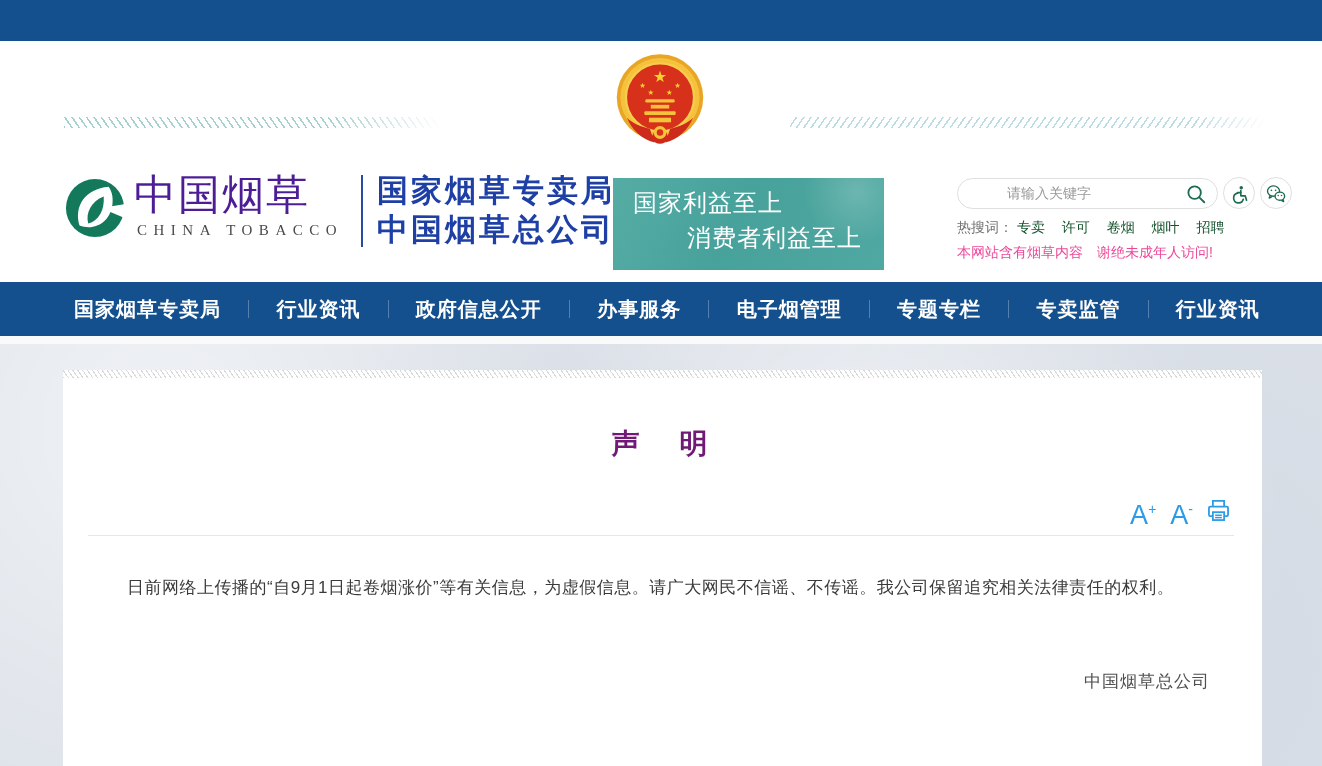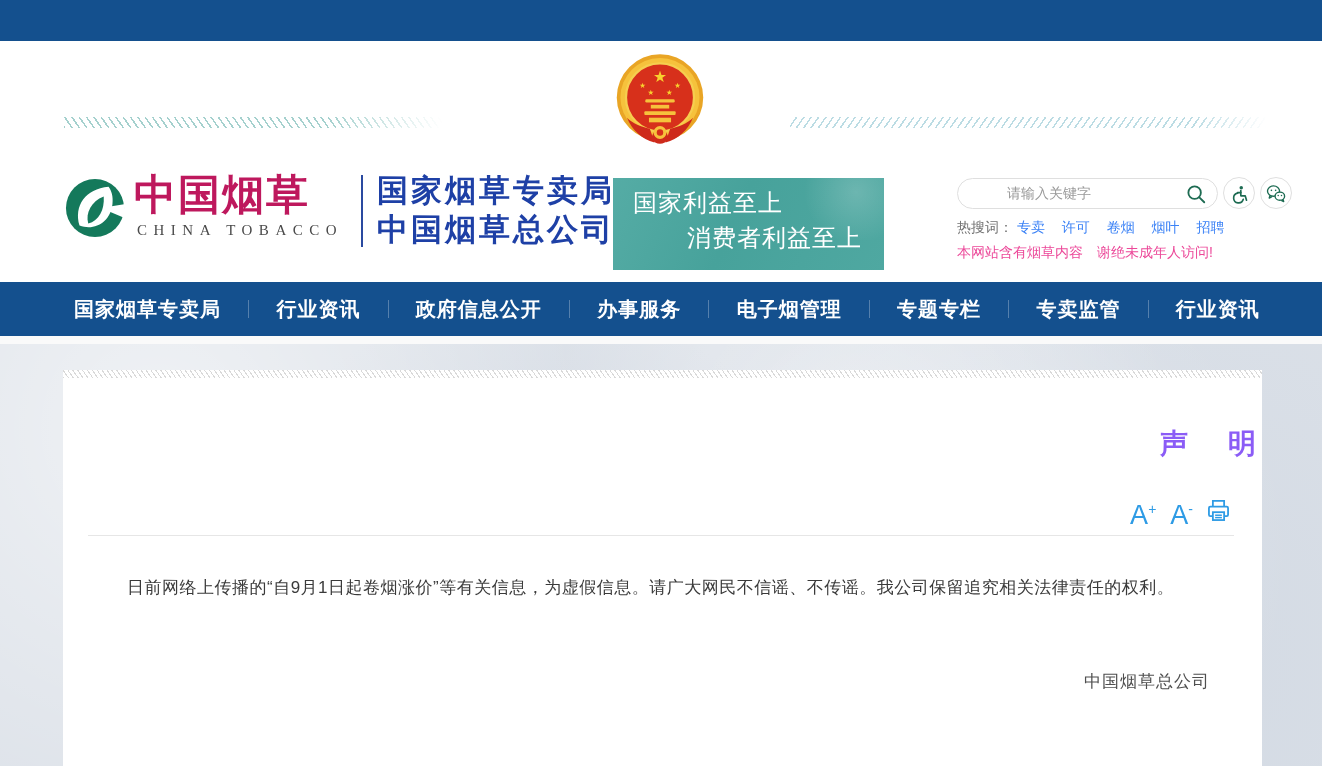--- a/index.html
+++ b/index.html
@@ -18,21 +18,21 @@
     -webkit-mask-image:linear-gradient(to right,#000 70%,transparent);
             mask-image:linear-gradient(to right,#000 70%,transparent); }
   .hatch-right { left:790px; width:476px;
     background:repeating-linear-gradient(-55deg,rgba(120,185,200,.5) 0 1.5px,transparent 1.5px 6px);
     -webkit-mask-image:linear-gradient(to right,#000 85%,transparent);
             mask-image:linear-gradient(to right,#000 85%,transparent); }
 
   .logo-row { position:absolute; left:64px; top:130px; display:flex; align-items:flex-start; }
   .logo-mark { width:62px; height:62px; margin-top:6px; }
   .brand { margin-left:8px; }
-  .brand-cn { font-size:42px; font-weight:700; color:#be185d; letter-spacing:2px; line-height:48px; }
+  .brand-cn { font-size:42px; font-weight:400; color:#4c1d95; letter-spacing:2px; line-height:48px; }
   .brand-en { font-family:"Liberation Serif","DejaVu Serif",serif; font-size:15px; color:#4a4a4a;
     letter-spacing:6.5px; margin-top:3px; margin-left:3px; }
   .logo-divider { width:2px; height:72px; background:#2a4aa0; margin:4px 14px 0 18px; }
   .org-names { font-family:"Liberation Serif","DejaVu Serif",serif; font-weight:700;
     color:#1e40a6; font-size:31px; line-height:39px; letter-spacing:3px; margin-top:0px; }
 
   .slogan { position:absolute; left:613px; top:137px; width:271px; height:92px;
     background:linear-gradient(115deg,#55aca5 0%,#47a29b 45%,#4fa8a1 100%);
     background-color:#4aa49d; color:#ffffff; overflow:hidden; }
   .slogan:before { content:""; position:absolute; right:-20px; top:-18px; width:120px; height:80px;
@@ -45,21 +45,21 @@
     border-radius:16px; background:#fff; display:inline-flex; align-items:center;justify-content:flex-end; }
   .search-input { border:none; outline:none; background:transparent; width:210px;
     margin-left:16px; font-size:14px; color:#333; }
   .search-input::placeholder { color:#999; }
   .search-btn { position:absolute; right:10px; top:4px; width:22px; height:22px; cursor:pointer;
     background:none; border:none; padding:0; }
   .round-btn { display:inline-block; width:32px; height:32px; border:1px solid #dfdfdf;
     border-radius:50%; background:#fff; margin-left:5px; vertical-align:top; text-align:center;
     padding-top:5px; cursor:pointer; }
   .hot-row { margin-top:10px; font-size:14px; color:#737373; }
-  .hot-term { color:#3b82f6; margin-right:13px; text-decoration:none; }
+  .hot-term { color:#14532d; margin-right:13px; text-decoration:none; }
   .notice-row { margin-top:7px; font-size:14px; color:#ec4899; }
 
   
   .nav { position:absolute; top:241px; left:0; width:1322px; height:54px; background:#14508E;
     display:flex; align-items:center; padding:0 62px 0 74px; justify-content:space-between; }
   .nav-item { color:#ffffff; font-size:20px; font-weight:700; letter-spacing:1px;
     text-decoration:none; white-space:nowrap; }
   .nav-sep { width:1px; height:18px; background:rgba(255,255,255,.28); }
 
   
@@ -73,21 +73,21 @@
     background-image:
       radial-gradient(circle at 12% 20%, rgba(255,255,255,.55), transparent 35%),
       radial-gradient(circle at 40% 70%, rgba(197,206,219,.55), transparent 40%),
       radial-gradient(circle at 65% 25%, rgba(255,255,255,.4), transparent 35%),
       radial-gradient(circle at 88% 75%, rgba(201,210,222,.5), transparent 45%),
       radial-gradient(circle at 75% 50%, rgba(255,255,255,.35), transparent 30%); }
   .card { position:relative; margin-left:63px; width:1199px; top:26px; background:#ffffff;
     height:440px; }
   .card-hatch { height:8px;
     background:repeating-linear-gradient(55deg,#d9d9d9 0 1px,transparent 1px 4px); }
-  .art-title { text-align:right; margin-top:47px; font-size:28px; color:#8b5cf6;
+  .art-title { text-align:center; margin-top:47px; font-size:28px; color:#701a75;
     letter-spacing:6px; }
   .meta-row { position:relative; margin-top:36px; height:28px; }
   .meta-center { text-align:center; font-size:15px; color:#9a9a9a; padding-top:5px; }
   .meta-center span { letter-spacing:1px; }
   .meta-gap { display:inline-block; width:22px; }
   .font-controls { position:absolute; right:30px; top:-4px; display:flex; align-items:center; }
   .fs-btn { font-size:27px; color:#2e9be5; background:none; border:none; cursor:pointer;
     line-height:28px; margin-left:14px; font-family:"Liberation Sans",sans-serif; }
   .fs-btn sup { font-size:14px; }
   .print-btn { background:none; border:none; cursor:pointer; margin-left:12px; padding:0; }

